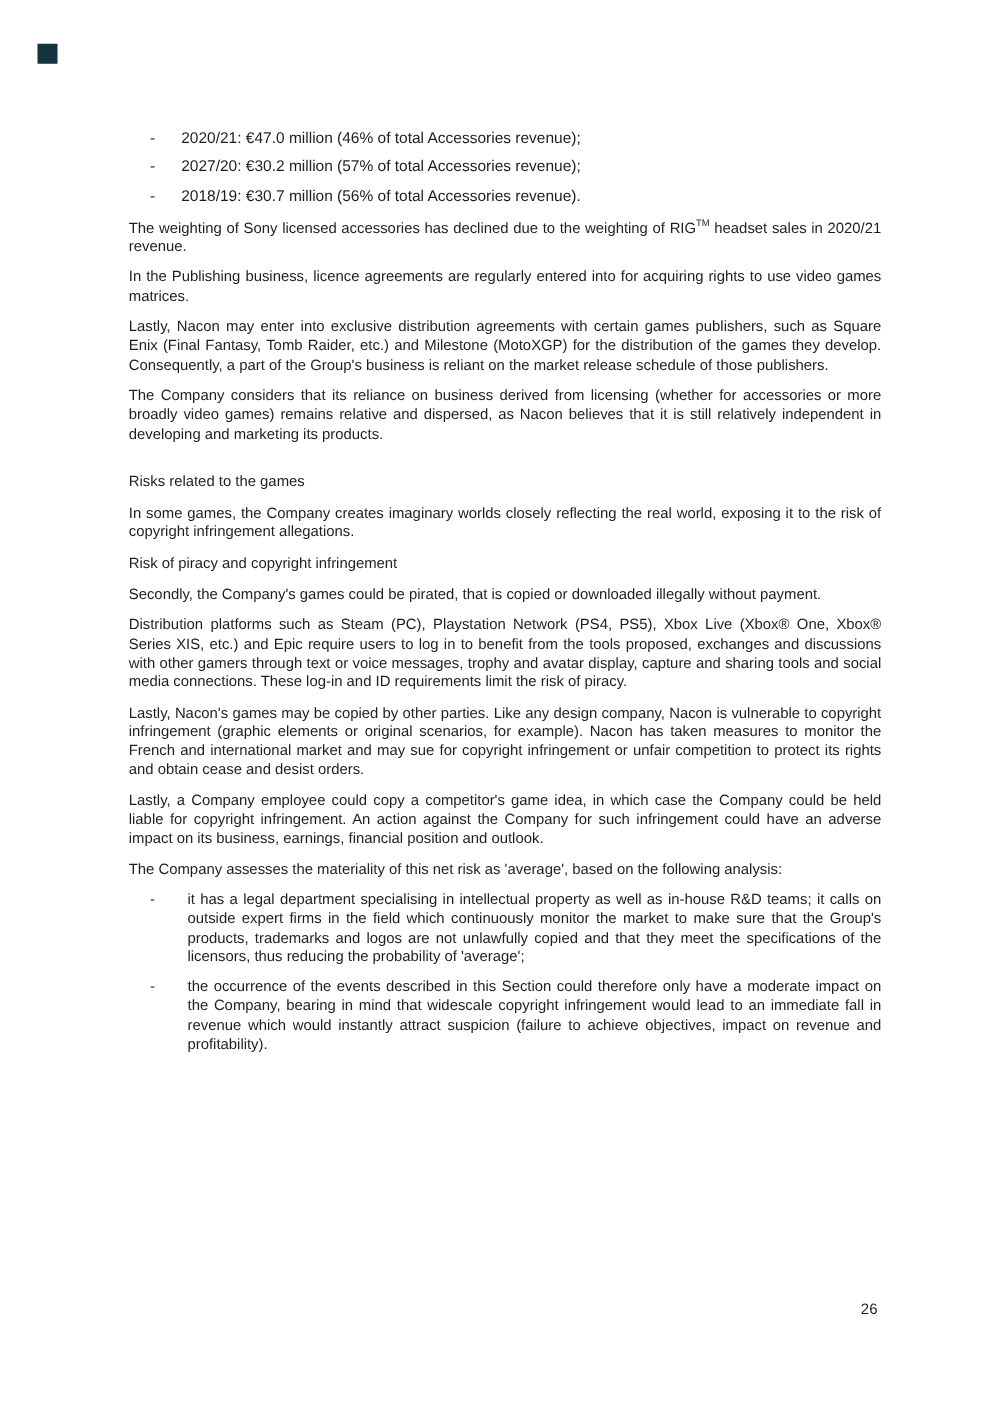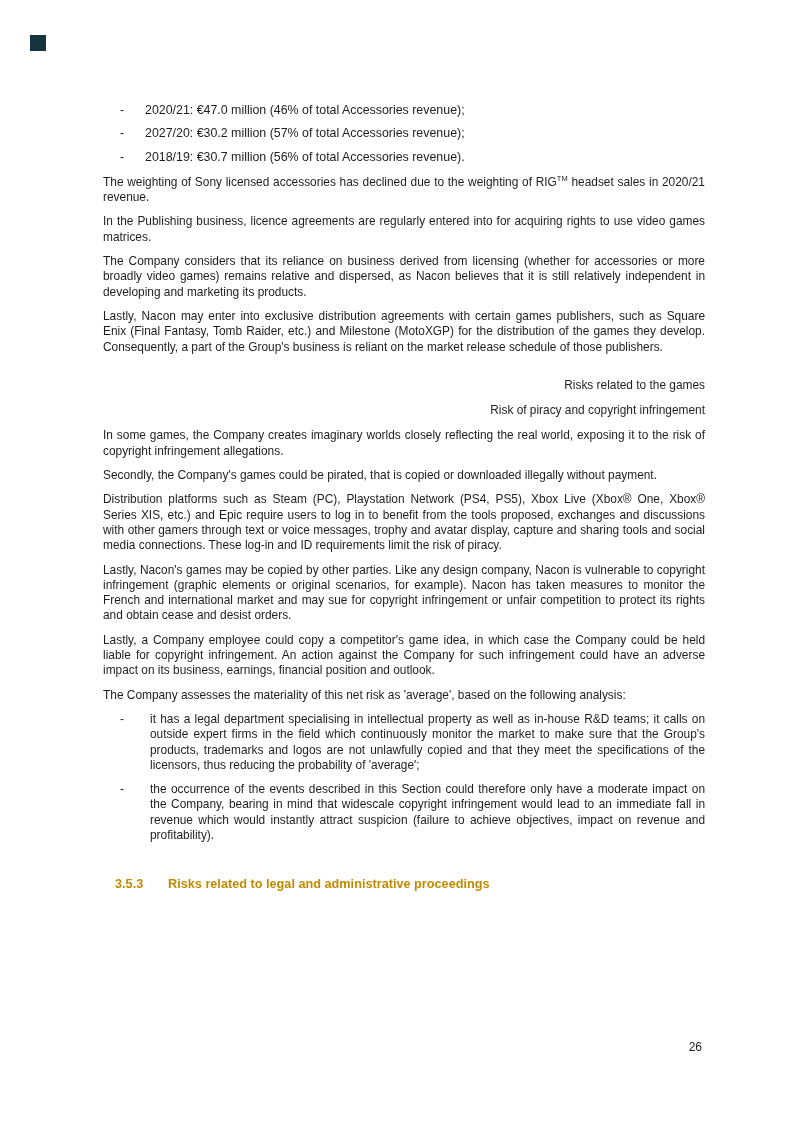--- a/index.html
+++ b/index.html
@@ -49,21 +49,21 @@
   .revenue-list { font-size: 12.4px; margin-top: 9px; }
   .revenue-list .dash-text { text-align: left; }
   .analysis-list .dash { width: 47px; }
   .analysis-list .dash-item { margin-bottom: 9px; }
   .dash-text { flex: 1 1 auto; text-align: justify; }
   .split-line {
     display: flex;
     justify-content: space-between;
   }
   .subhead {
-    text-align: right;
+    text-align: left;
     margin-bottom: 10px;
   }
   .space-before { margin-top: 23px; }
   .section-heading {
     display: flex;
     margin-top: 33px;
     margin-left: 12px;
     font-size: 12.7px;
     font-weight: bold;
     color: #c28a00;
@@ -99,29 +99,29 @@
     <div class="dash-item">
       <span class="dash">-</span>
       <span class="dash-text">2018/19: €30.7 million (56% of total Accessories revenue).</span>
     </div>
   </div>
 
   <p class="para"><span>The weighting of Sony licensed accessories has declined due to the weighting of RIG</span><sup>TM</sup> <span>headset sales in 2020/21 revenue.</span></p>
 
   <p class="para">In the Publishing business, licence agreements are regularly entered into for acquiring rights to use video games matrices.</p>
 
+  <p class="para">Lastly, Nacon may enter into exclusive distribution agreements with certain games publishers, such as Square Enix (Final Fantasy, Tomb Raider, etc.) and Milestone (MotoXGP) for the distribution of the games they develop. Consequently, a part of the Group's business is reliant on the market release schedule of those publishers.</p>
+
   <p class="para">The Company considers that its reliance on business derived from licensing (whether for accessories or more broadly video games) remains relative and dispersed, as Nacon believes that it is still relatively independent in developing and marketing its products.</p>
-
-  <p class="para">Lastly, Nacon may enter into exclusive distribution agreements with certain games publishers, such as Square Enix (Final Fantasy, Tomb Raider, etc.) and Milestone (MotoXGP) for the distribution of the games they develop. Consequently, a part of the Group's business is reliant on the market release schedule of those publishers.</p>
 
   <p class="para subhead space-before">Risks related to the games</p>
 
+  <p class="para">In some games, the Company creates imaginary worlds closely reflecting the real world, exposing it to the risk of copyright infringement allegations.</p>
+
   <p class="para subhead">Risk of piracy and copyright infringement</p>
-
-  <p class="para">In some games, the Company creates imaginary worlds closely reflecting the real world, exposing it to the risk of copyright infringement allegations.</p>
 
 
   <p class="para">Secondly, the Company's games could be pirated, that is copied or downloaded illegally without payment.</p>
 
   <p class="para">Distribution platforms such as Steam (PC), Playstation Network (PS4, PS5), Xbox Live (Xbox® One, Xbox® Series XIS, etc.) and Epic require users to log in to benefit from the tools proposed, exchanges and discussions with other gamers through text or voice messages, trophy and avatar display, capture and sharing tools and social media connections. These log-in and ID requirements limit the risk of piracy.</p>
 
   <p class="para">Lastly, Nacon's games may be copied by other parties. Like any design company, Nacon is vulnerable to copyright infringement (graphic elements or original scenarios, for example). Nacon has taken measures to monitor the French and international market and may sue for copyright infringement or unfair competition to protect its rights and obtain cease and desist orders.</p>
 
   <p class="para">Lastly, a Company employee could copy a competitor's game idea, in which case the Company could be held liable for copyright infringement. An action against the Company for such infringement could have an adverse impact on its business, earnings, financial position and outlook.</p>
 
@@ -134,20 +134,16 @@
         <span>it has a legal department specialising in intellectual property as well as in-house R&amp;D teams; it calls on outside expert firms in the field which continuously monitor the market to make sure that the Group's products, trademarks and logos are not unlawfully copied and that they meet the specifications of the licensors, thus reducing the probability of</span>
         <span>'average';</span>
       </div>
     </div>
     <div class="dash-item">
       <span class="dash">-</span>
       <div class="dash-text">the occurrence of the events described in this Section could therefore only have a moderate impact on the Company, bearing in mind that widescale copyright infringement would lead to an immediate fall in revenue which would instantly attract suspicion (failure to achieve objectives, impact on revenue and profitability).</div>
     </div>
   </div>
 
-  <h2 class="section-heading">
-    <span class="sec-num">3.5.3</span>
-    <span class="sec-title">Risks related to legal and administrative proceedings</span>
-  </h2>
 
 </main>
 
 <div class="page-number">26</div>
 
 </body></html>

